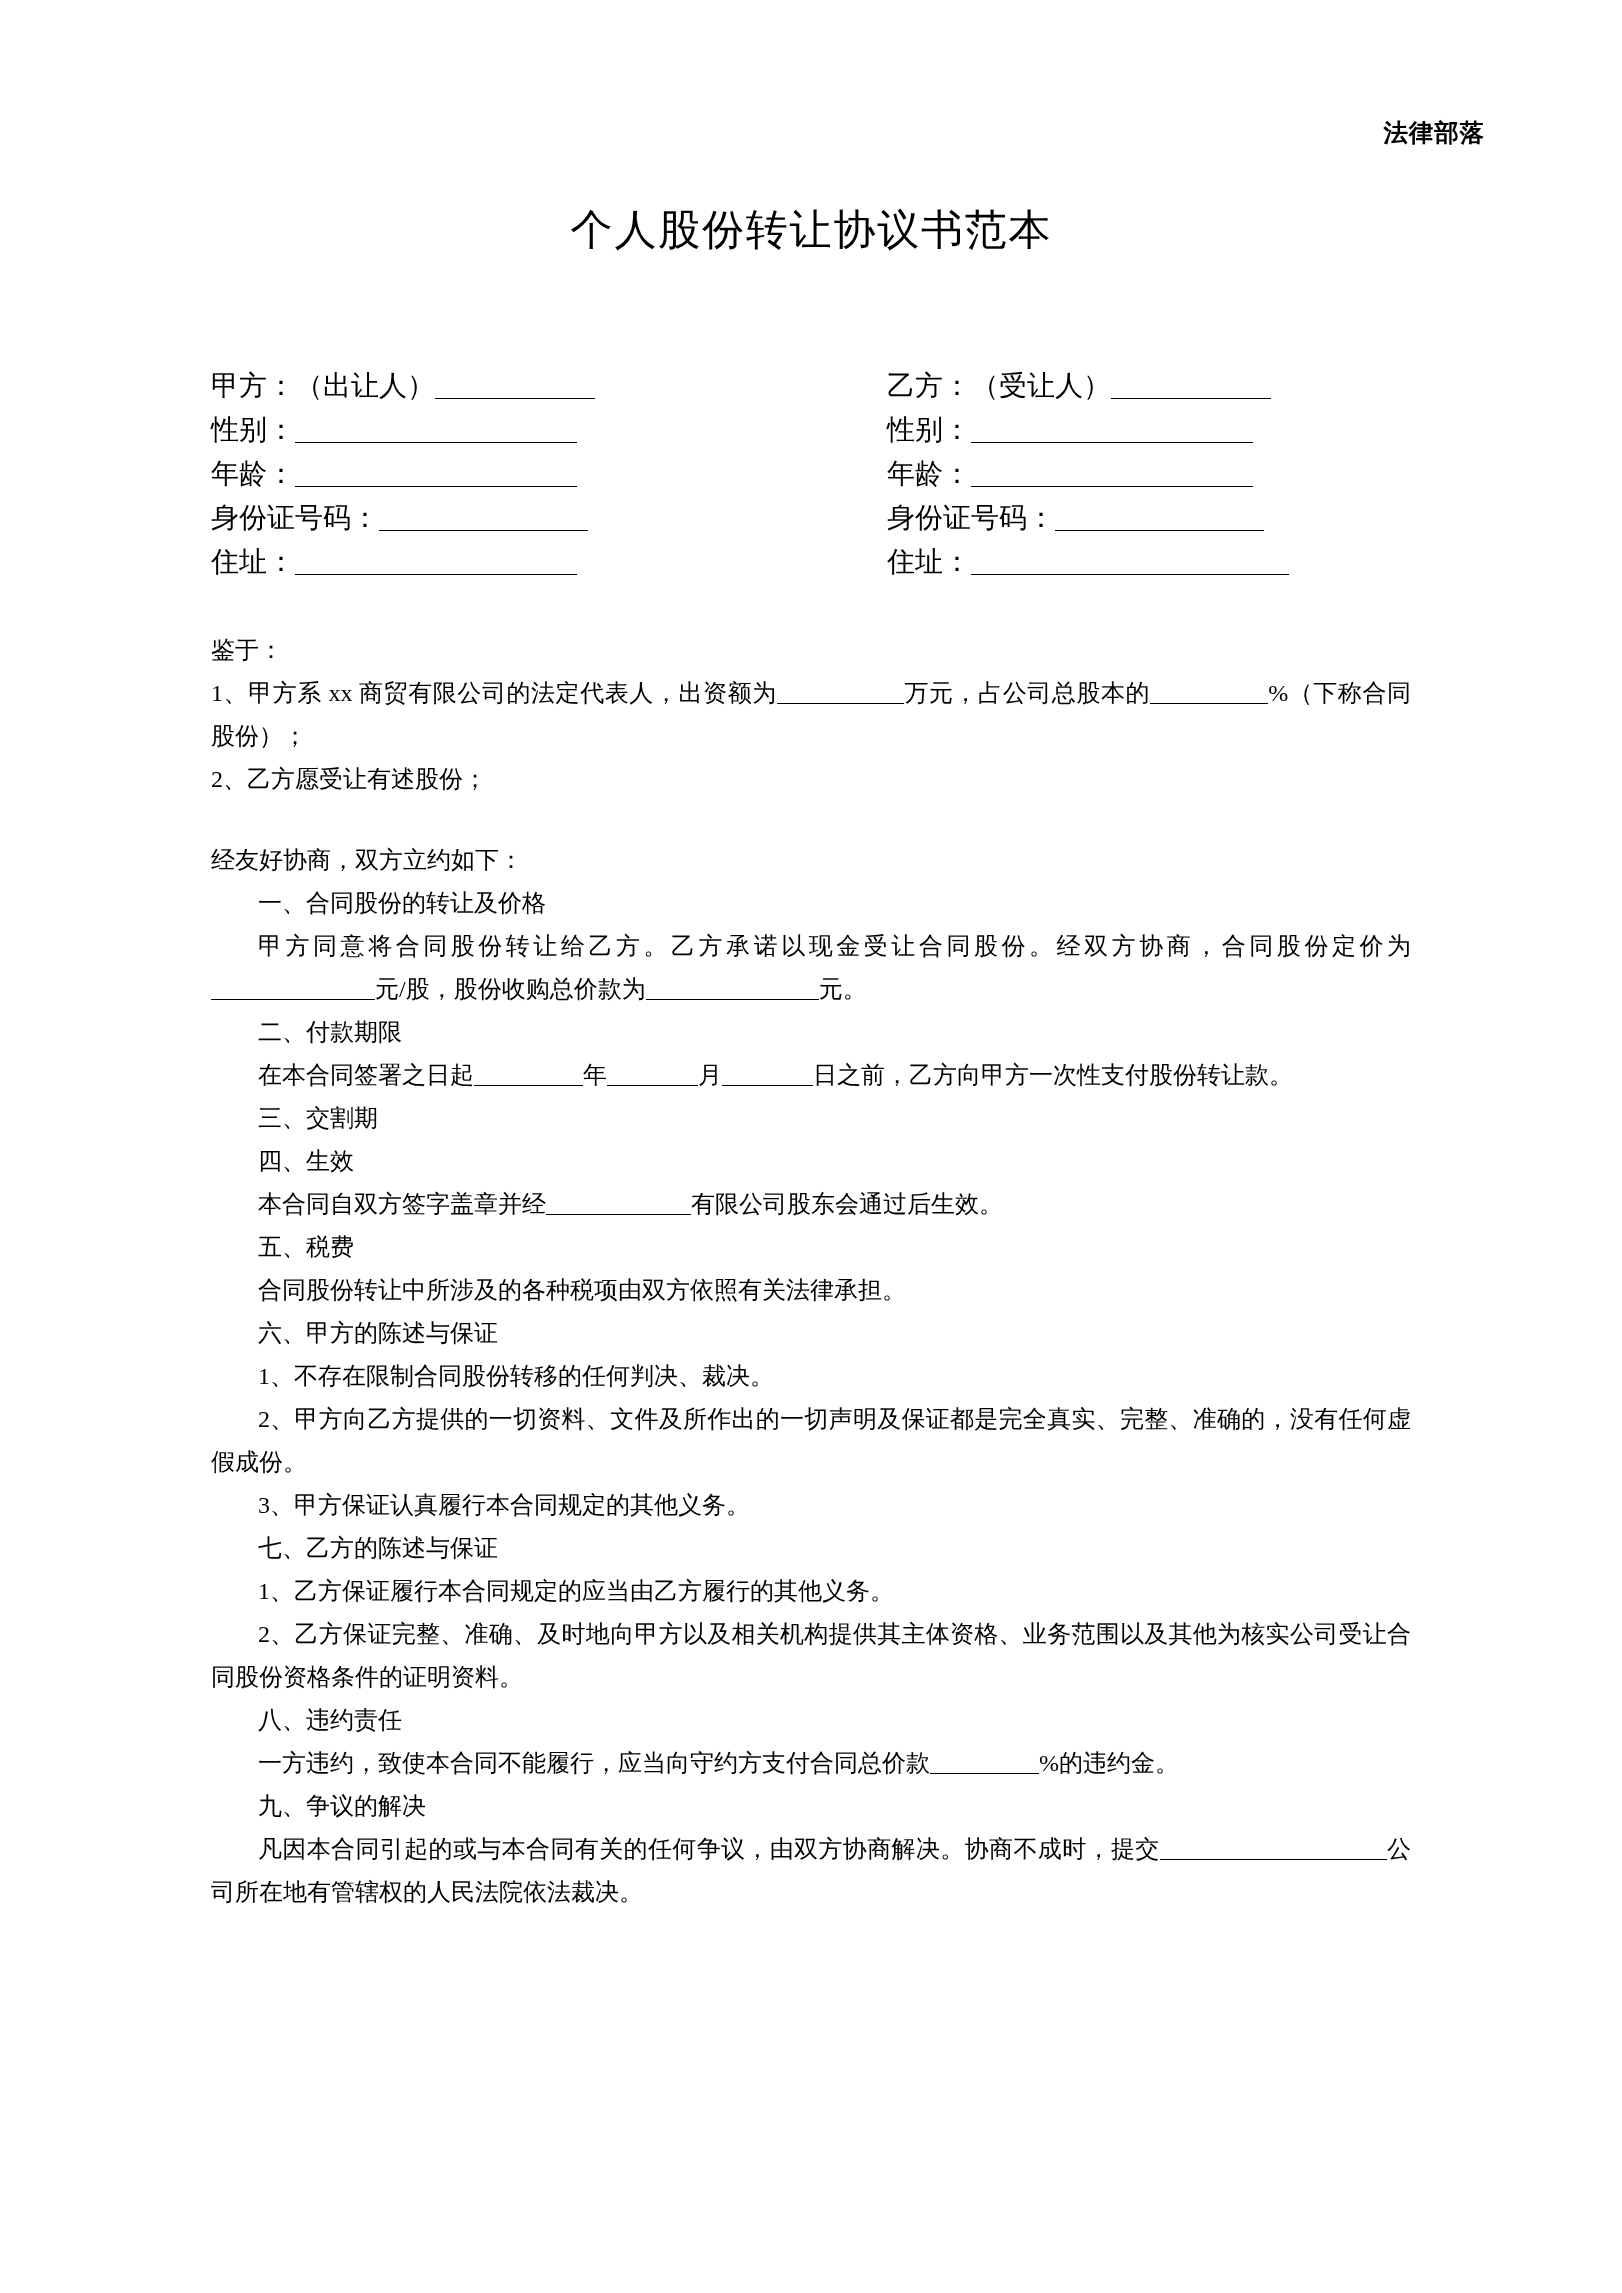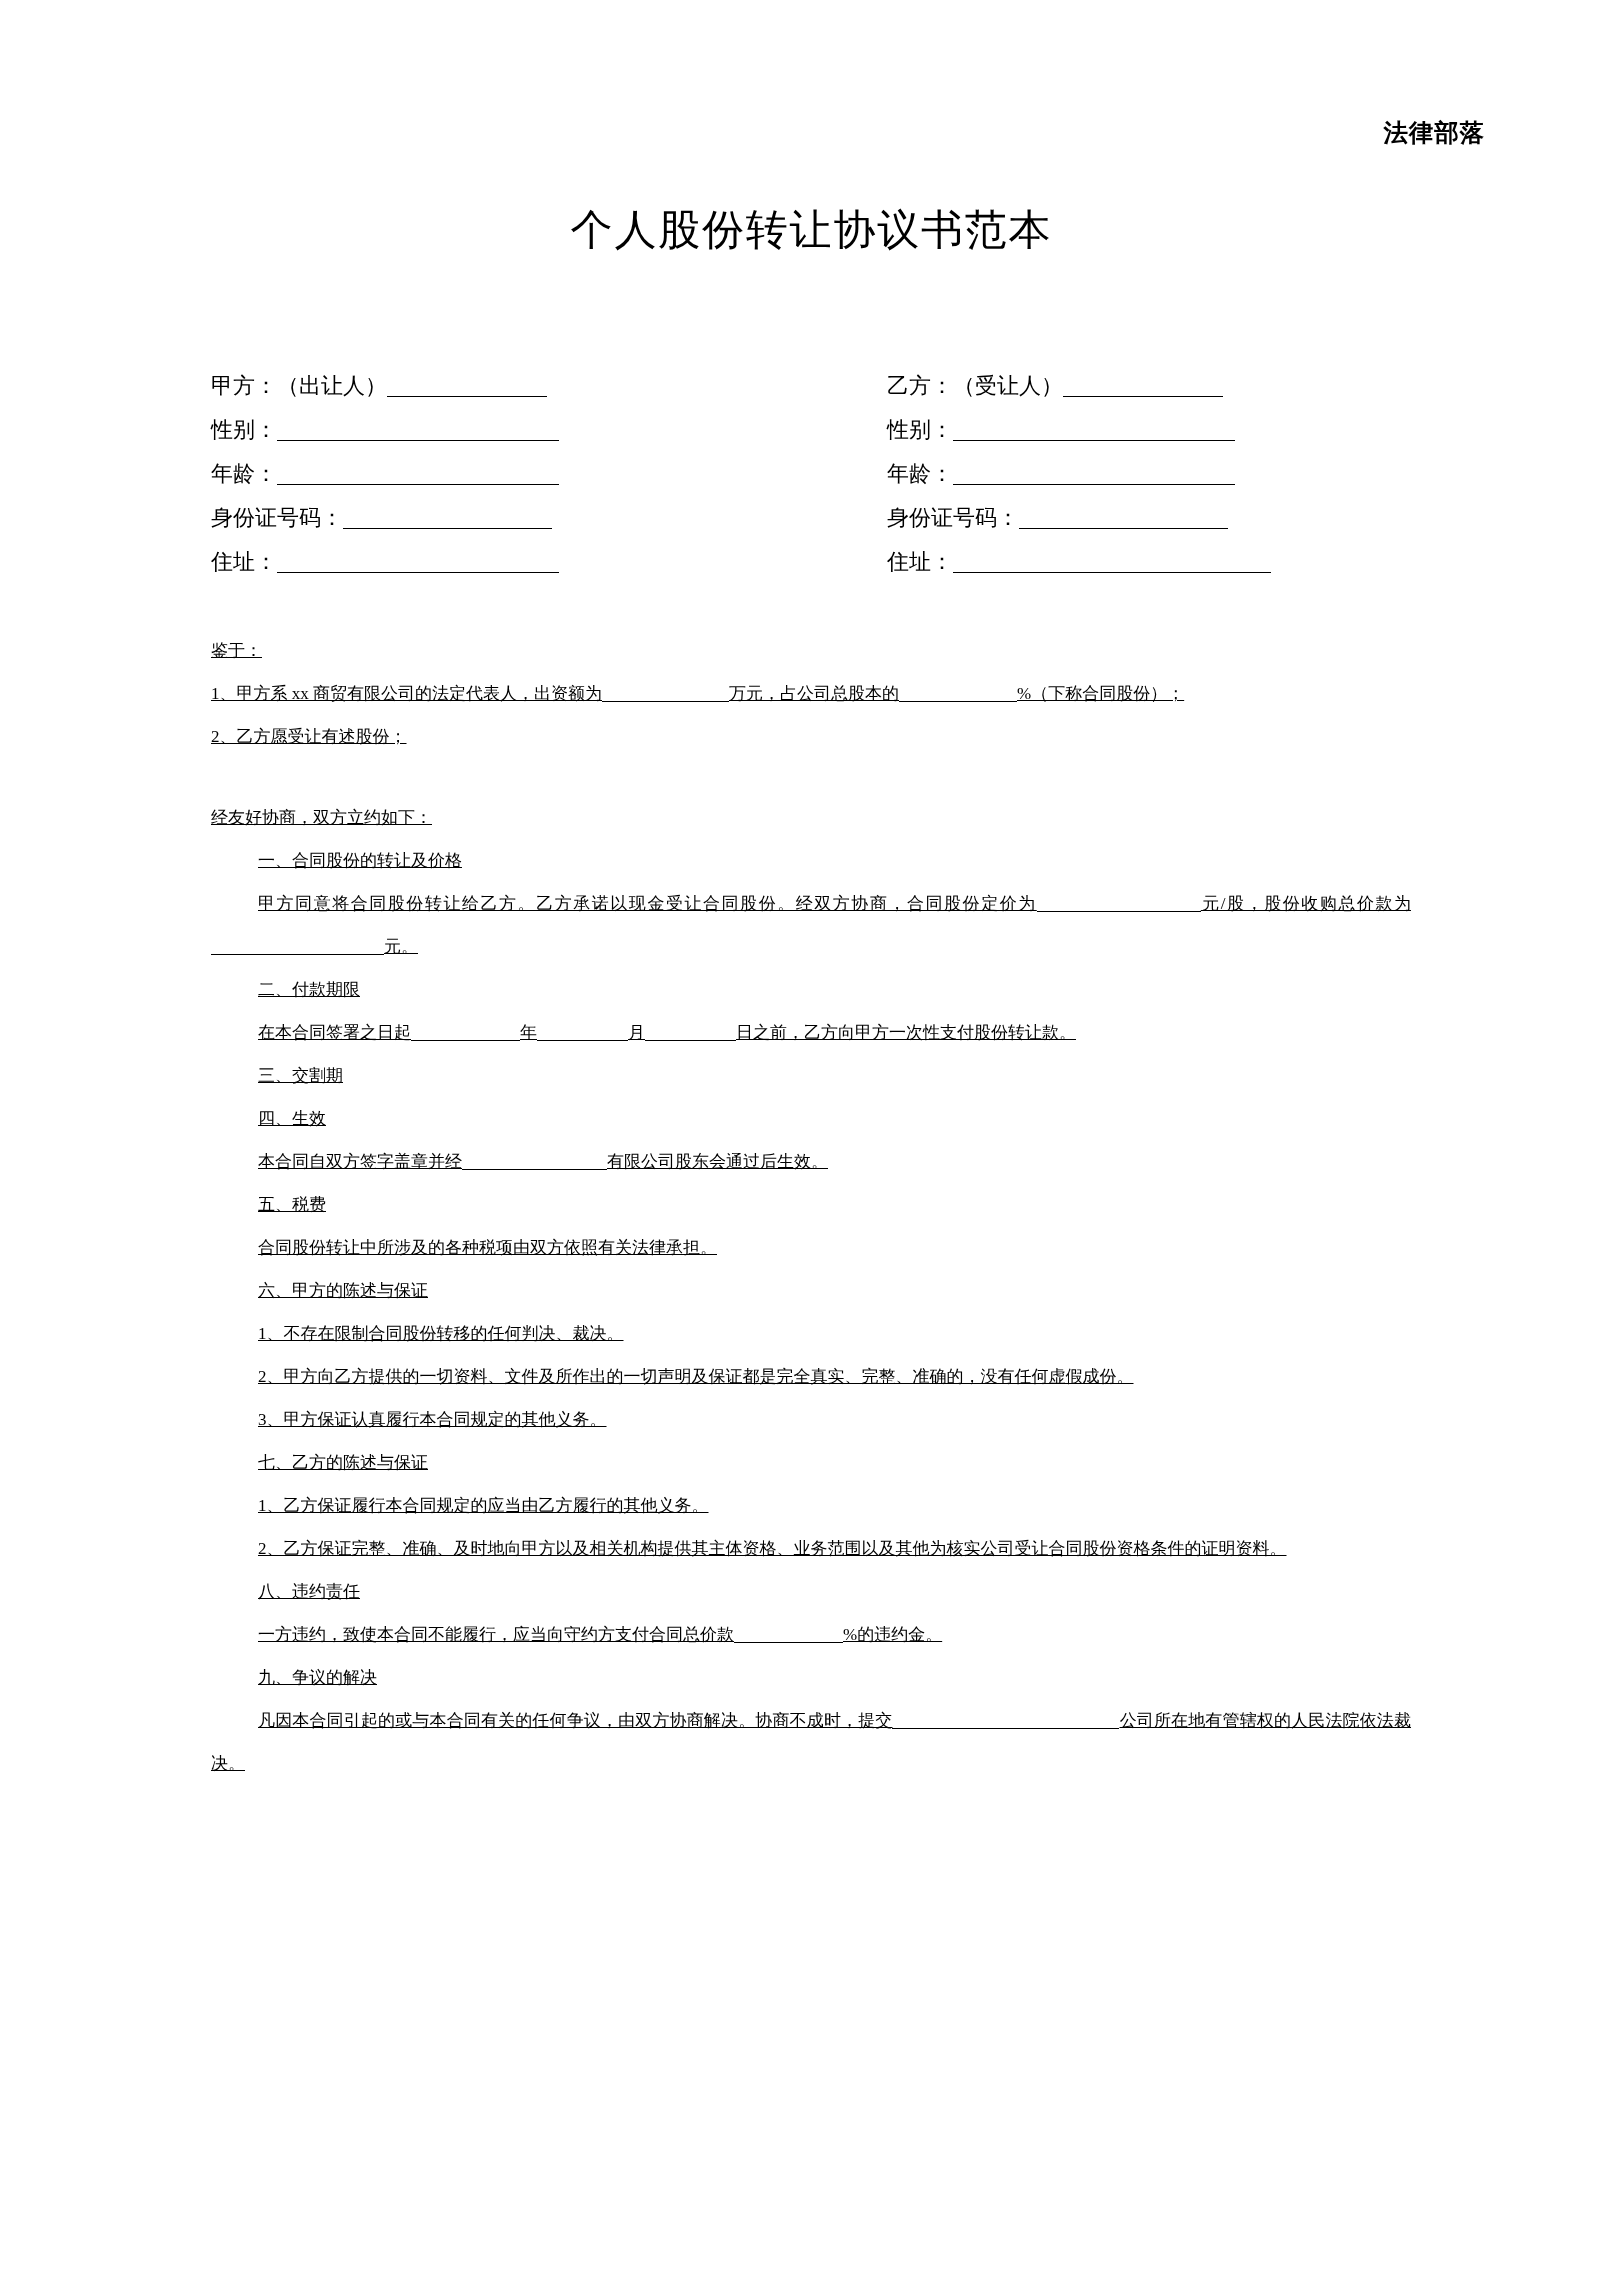--- a/index.html
+++ b/index.html
@@ -53,36 +53,35 @@
     margin-bottom: 45px;
   }
   .party-col {
     width: 50%;
     box-sizing: border-box;
   }
   .party-col.right {
     padding-left: 76px;
   }
   .field-line {
-    font-size: 22px;
+    font-size: 28px;
     line-height: 44px;
     white-space: nowrap;
   }
   .ul {
     display: inline-block;
     border-bottom: 1.5px solid #000;
     height: 25.5px;
     vertical-align: -3.6px;
   }
   .para {
-    font-size: 17px;
+    font-size: 24px;
     line-height: 43px;
     text-align: justify;
     text-justify: inter-ideograph;
-    text-decoration: underline;
   }
   .indent {
     text-indent: 47px;
   }
   .gap {
     height: 38px;
   }
   .blank {
     display: inline-block;
     border-bottom: 1.5px solid #000;

